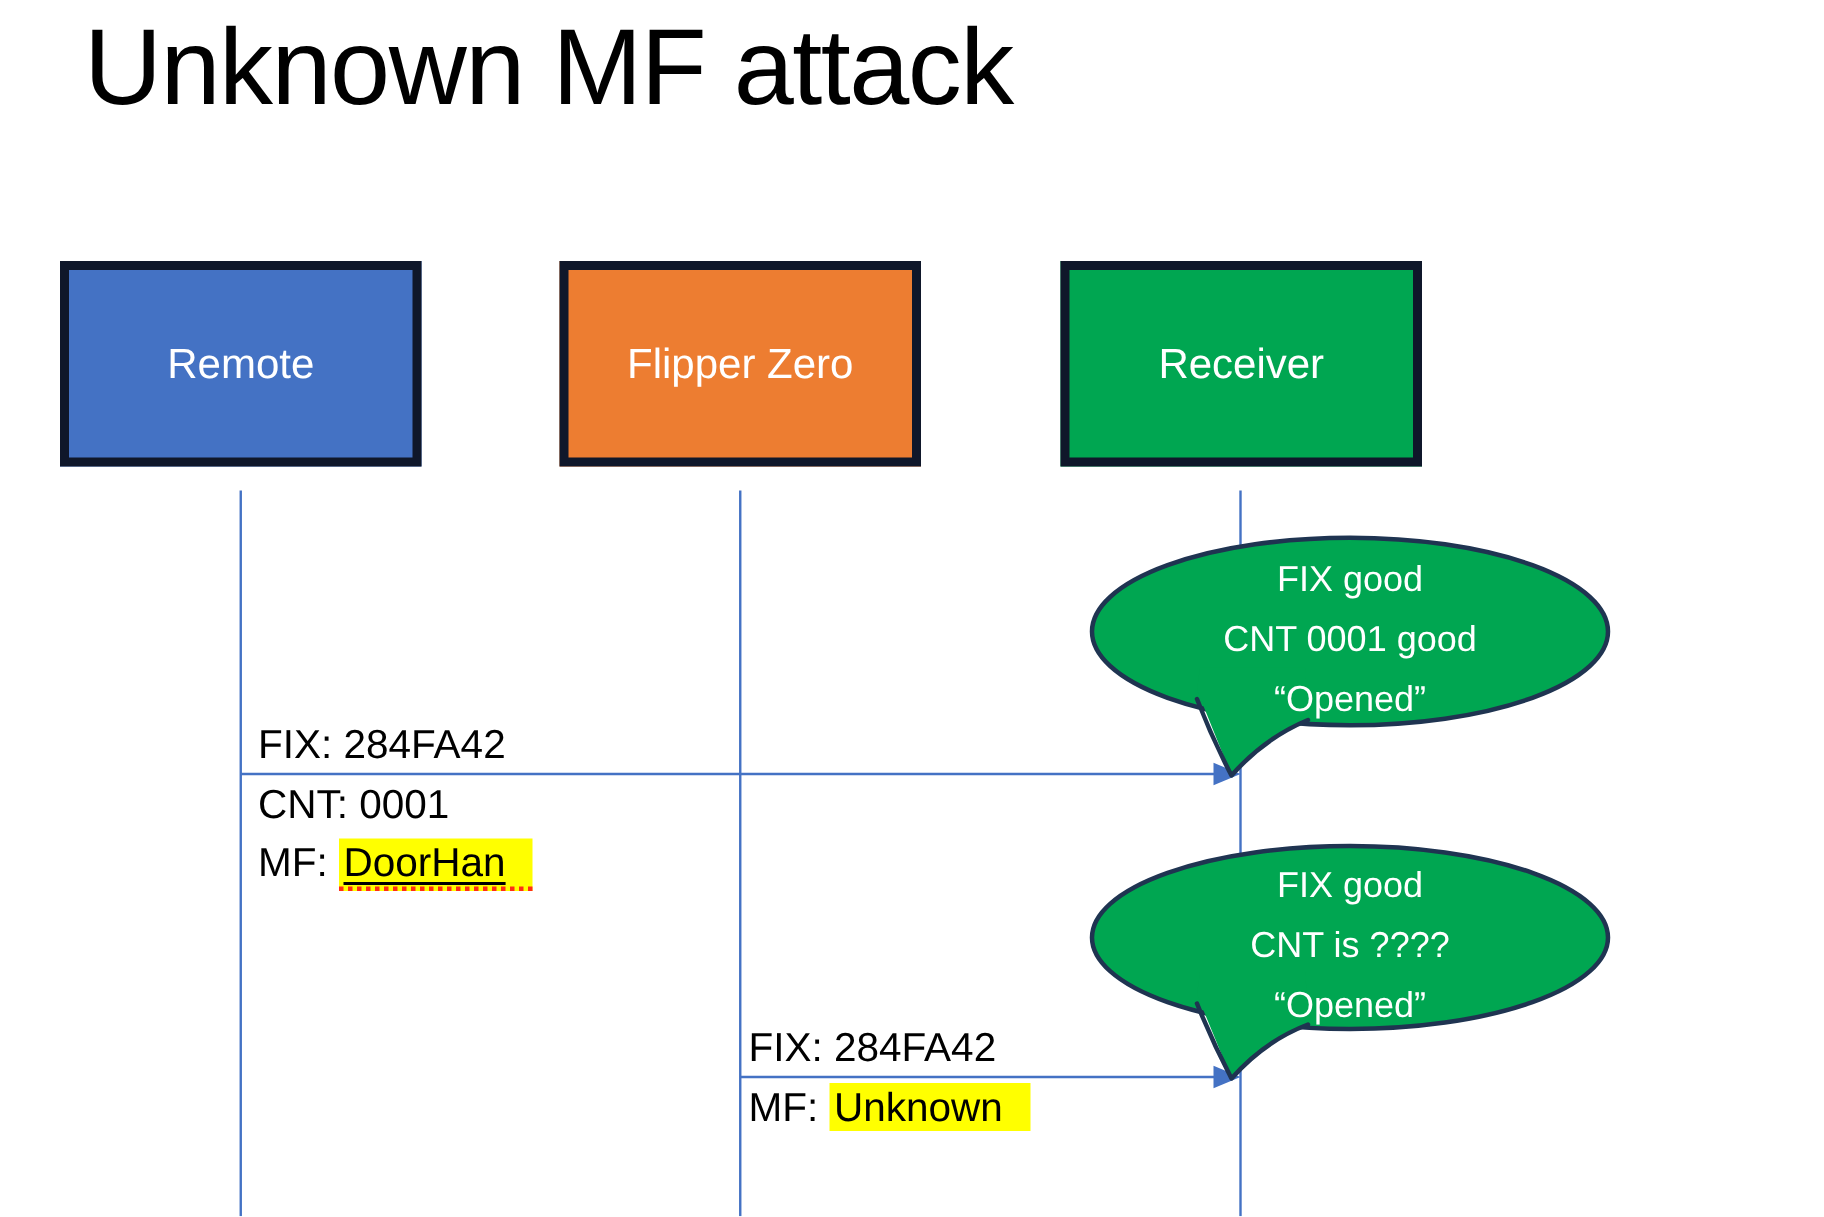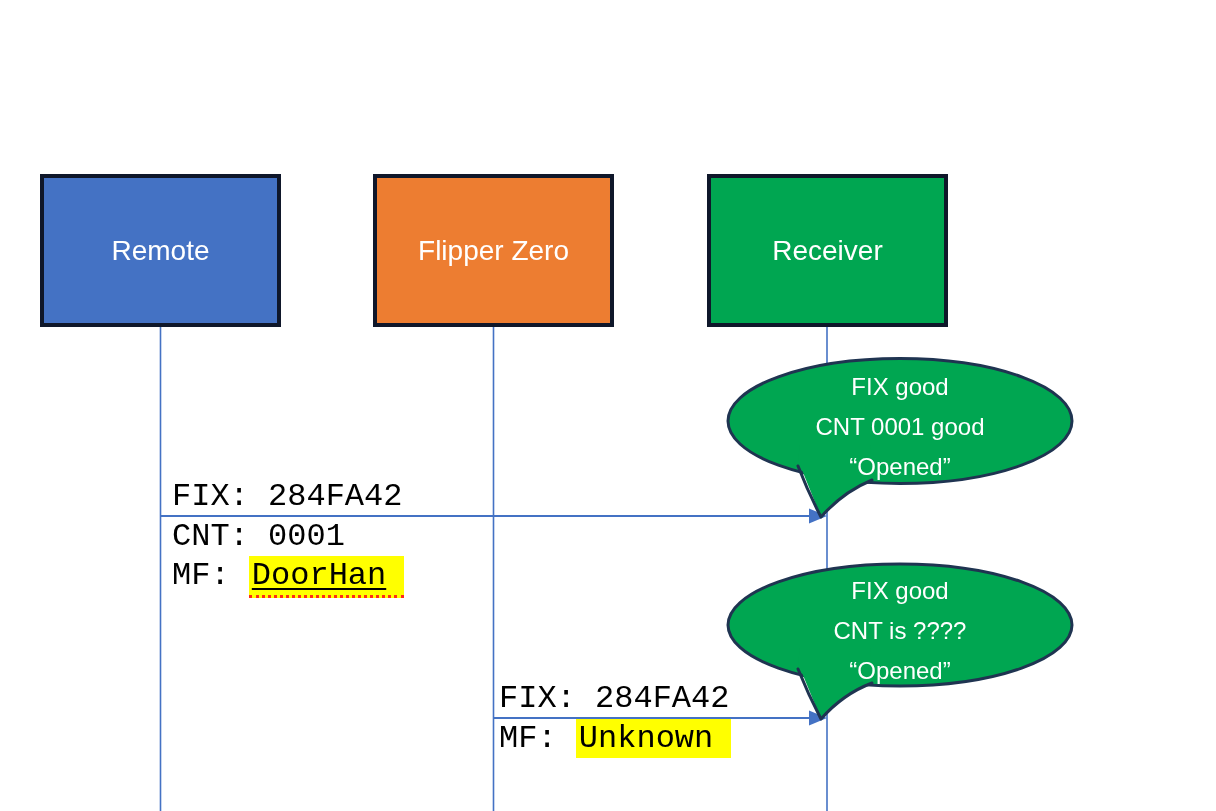--- a/index.html
+++ b/index.html
@@ -6,53 +6,54 @@
   .stage {
     position:relative; width:1216px; height:811px; background:#ffffff;
     font-family:"Liberation Sans", sans-serif; overflow:hidden;
   }
   .slide-title {
     position:absolute; left:56px; top:4px; margin:0;
     font-size:72px; font-weight:200; letter-spacing:-1px; color:#000000;
     white-space:nowrap;
   }
   .actor {
-    position:absolute; top:174px; width:241px; height:153px;
-    box-sizing:border-box; border:4px solid #0f172a;
+    position:absolute; top:174px; width:241px; height:137px;
+    box-sizing:border-box; border:6px solid #0f172a;
     display:flex; align-items:center; justify-content:center;
   }
   .actor span { color:#ffffff; font-size:28px; }
   .actor-remote   { left:40px;  background:#4472c4; }
   .actor-flipper  { left:373px; background:#ed7d31; }
   .actor-receiver { left:707px; background:#00a651; }
 
   svg.canvas { position:absolute; left:0; top:0; }
 
   .msg {
-    position:absolute; font-size:32px; line-height:39.5px;
-    color:#000000; white-space:nowrap;font-family:Liberation Mono, monospace;
+    position:absolute; font-size:27px; line-height:39.5px;
+    color:#000000; white-space:nowrap;
   }
   .msg-1 { left:172px; top:477px; }
   .msg-2 { left:499px; top:679px; }
   .hl { background:#ffff00; padding:1px 18px 1px 3px; }
   .u  { text-decoration:underline; text-decoration-thickness:2px; text-underline-offset:4px; text-decoration-color:#000; }
   .sq { border-bottom:3px dotted #ff2d16; }
 
   .callout-text {
     position:absolute; left:728px; width:344px; text-align:center;
     color:#ffffff; font-size:24px; line-height:40px; pointer-events:none;
   }
   .callout-1 { top:367px; }
   .callout-2 { top:571px; }
 </style>
 </head>
 <body>
 
 <div class="stage">
 
+  <h1 class="slide-title">Unknown MF attack</h1>
 
   <div class="actor actor-remote">
     <span>Remote</span>
   </div>
   <div class="actor actor-flipper">
     <span>Flipper Zero</span>
   </div>
   <div class="actor actor-receiver">
     <span>Receiver</span>
   </div>

